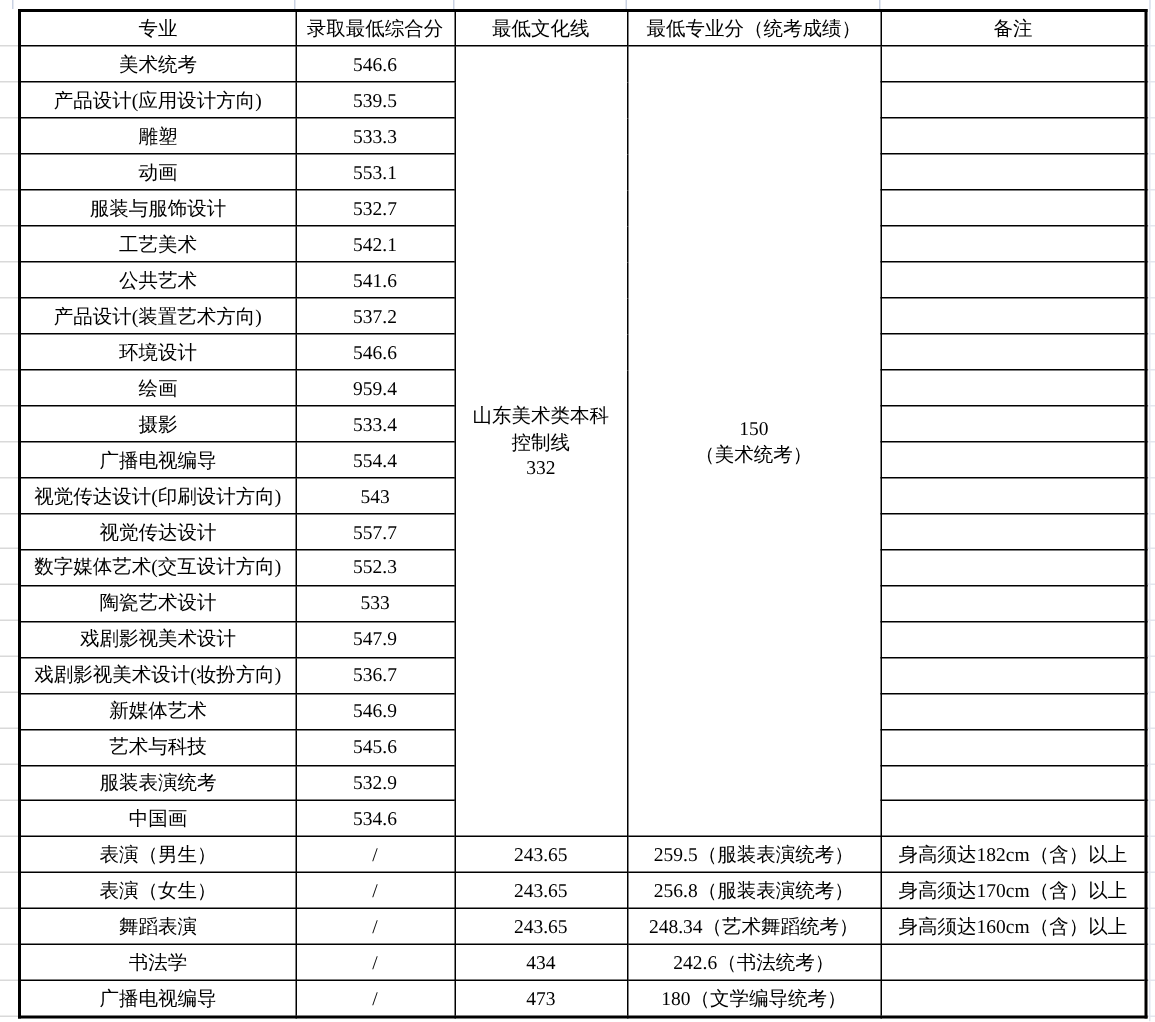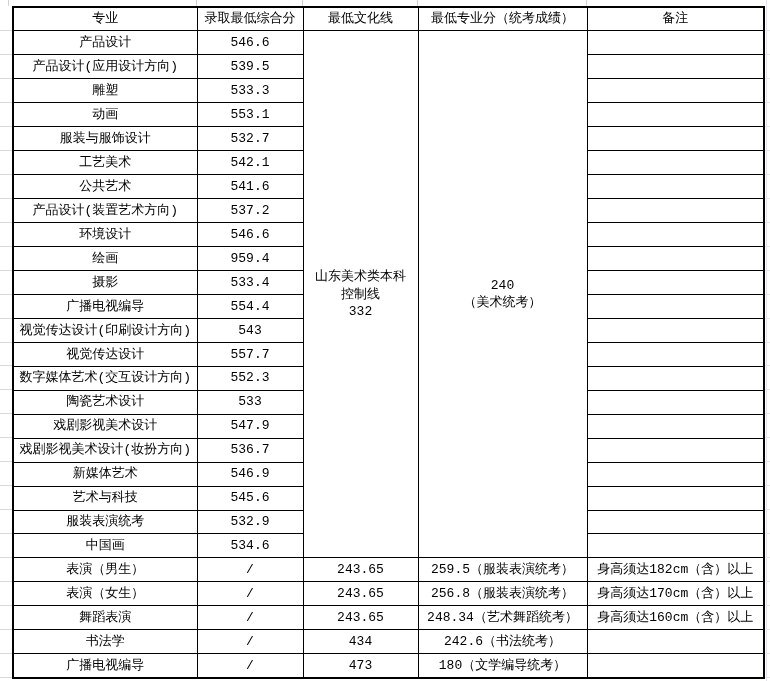--- a/index.html
+++ b/index.html
@@ -10,21 +10,20 @@
     height: 681px;
     overflow: hidden;
     font-family: "Liberation Serif", "DejaVu Serif", serif;
     color: #000000;
   }
   .sheet {
     position: relative;
     width: 770px;
     height: 566px;
     background: #ffffff;
-    font-family: Liberation Mono, monospace;
   }
   
   .stub {
     position: absolute;
     background: #c9d1e2;
     z-index: 0;
   }
   .stub.h { height: 1px; background: #d9d9d9; }
   .stub.v { width: 1px; }
 
@@ -80,28 +79,28 @@
       <tr>
         <th>专业</th>
         <th>录取最低综合分</th>
         <th>最低文化线</th>
         <th>最低专业分（统考成绩）</th>
         <th>备注</th>
       </tr>
     </thead>
     <tbody>
         <tr>
-          <td>产品设计</td>
+          <td>美术统考</td>
           <td>546.6</td>
           <td class="merged-cell" rowspan="22">
             <div class="wrap-narrow">山东美术类本科控制线</div>
             <div class="gap-top">332</div>
           </td>
           <td class="merged-cell" rowspan="22">
-            <div>240</div>
+            <div>150</div>
             <div>（美术统考）</div>
           </td>
           <td></td>
         </tr>
         <tr>
           <td>产品设计(应用设计方向)</td>
           <td>539.5</td>
           <td></td>
         </tr>
         <tr>

